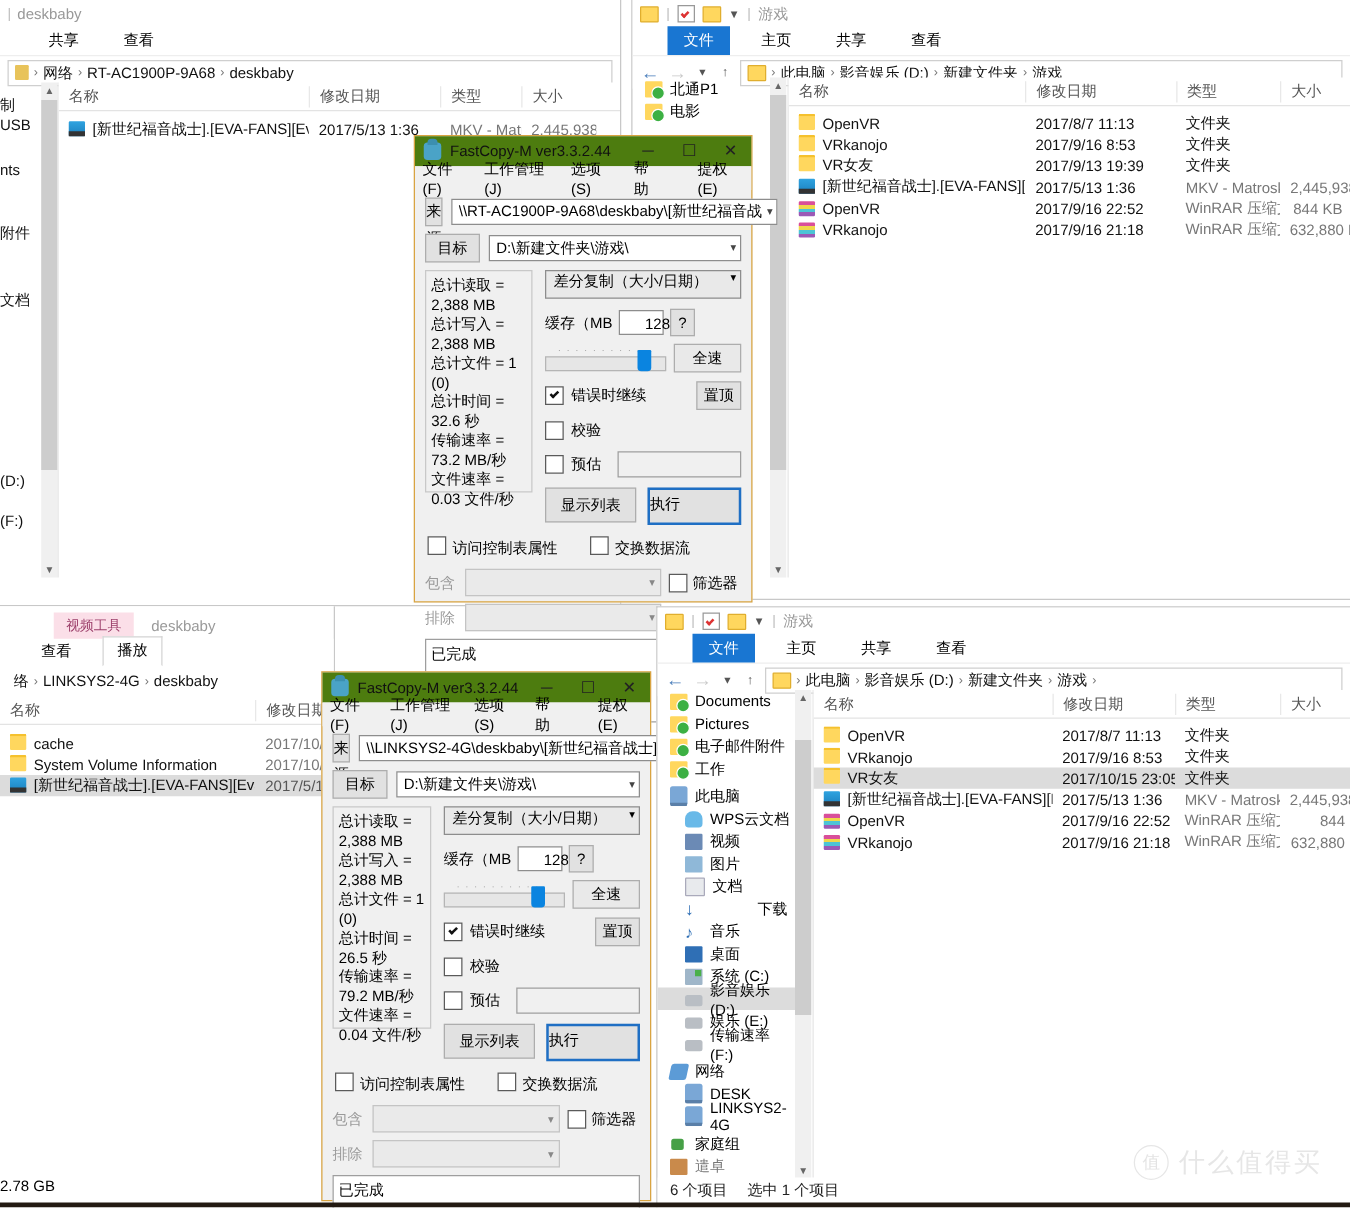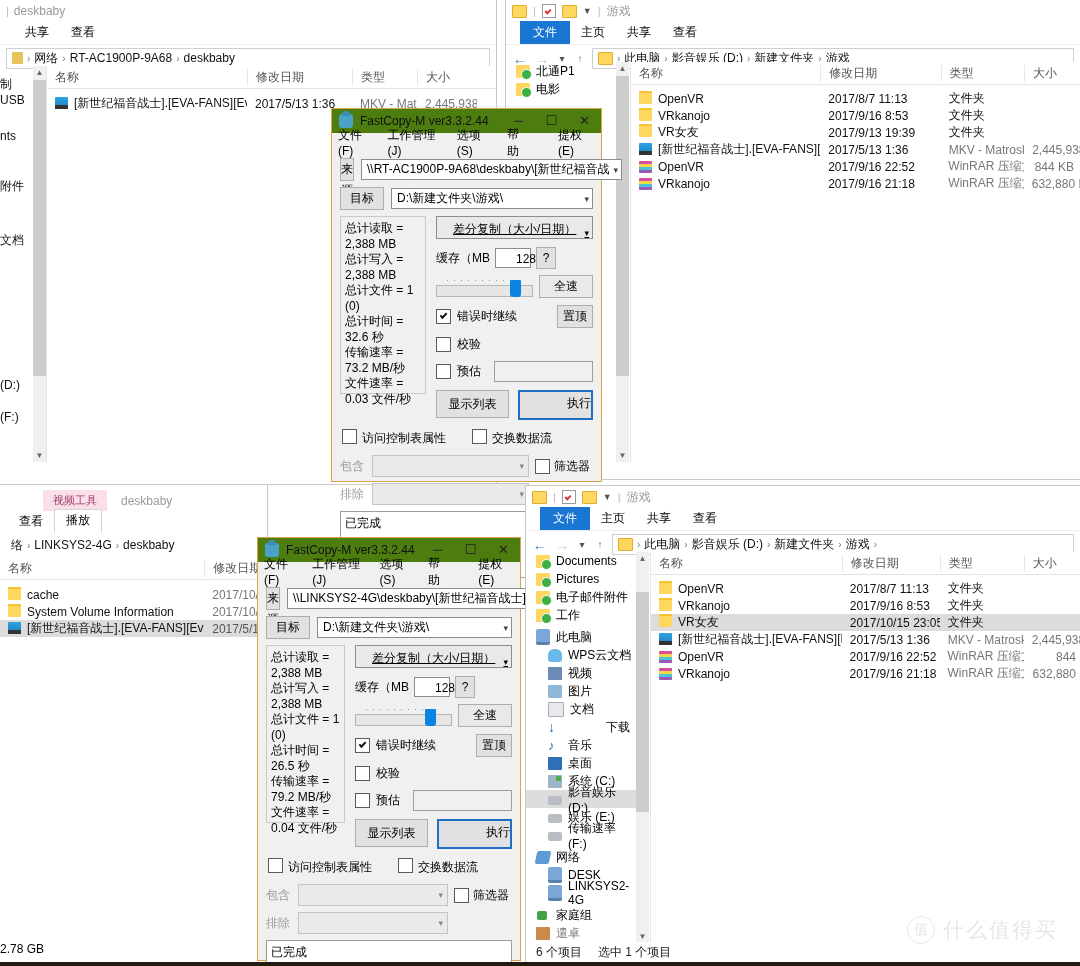--- a/index.html
+++ b/index.html
@@ -1,20 +1,20 @@
 <!DOCTYPE html>
 <html><head>
 <meta charset="utf-8">
 <style>
   html,body{margin:0;padding:0;background:#fff;}
   body{width:1080px;height:966px;position:relative;overflow:hidden;
        font-family:"Liberation Sans","DejaVu Sans",sans-serif;font-size:12px;color:#000;}
   .win{position:absolute;background:#fff;box-sizing:border-box;overflow:hidden;}
   .ribbon-tabs{display:flex;align-items:flex-end;height:22px;background:#fff;}
-  .rtab{padding:3px 11px 4px 11px;font-size:12px;color:#000;line-height:15px;}
+  .rtab{padding:3px 11px 4px 11px;font-size:12px;color:#000;line-height:15px;margin-left:14px;}
   .rtab.file{background:#1976d2;color:#fff;font-weight:normal;padding:4px 13px;}
   .rtab.sel{border:1px solid #d4d4d4;border-bottom:1px solid #fff;background:#fff;}
   .titlebar{height:22px;display:flex;align-items:center;padding-left:6px;gap:5px;background:#fff;}
   .tb-title{font-size:12px;color:#333;}
   .tb-title.dim{color:#999;}
   .qicon{width:13px;height:11px;background:#ffd75e;border:1px solid #e0ae2e;border-radius:1px;display:inline-block;}
   .qsep{color:#bbb;font-size:11px;}
   .qcheck{width:12px;height:12px;border:1px solid #999;display:inline-block;position:relative;background:#fff;}
   .qcheck:after{content:"";position:absolute;left:2px;top:4px;width:4px;height:2px;border-left:2px solid #d33;border-bottom:2px solid #d33;transform:rotate(-45deg);}
   .qdrop{font-size:9px;color:#555;}
@@ -75,41 +75,41 @@
   .fc-menu .sp{flex:1;}
   .fc-body{padding:6px 8px 0 8px;}
   .fc-pathrow{display:flex;align-items:center;gap:7px;margin-bottom:6px;}
   .fc-lbl{width:42px;height:21px;border:1px solid #adadad;background:#e1e1e1;text-align:center;line-height:21px;font-size:12px;}
   .fc-inp{flex:1;height:21px;border:1px solid #8d8d8d;background:#fff;display:flex;align-items:center;padding:0 3px 0 5px;font-size:12px;box-sizing:border-box;}
   .fc-inp .txt{flex:1;white-space:nowrap;overflow:hidden;}
   .fc-inp .ar{font-size:9px;color:#444;padding-left:4px;}
   .fc-cols{display:flex;gap:10px;}
   .fc-stats{width:148px;height:178px;border:1px solid #c8c8c8;background:#f0f0f0;padding:4px 0 0 4px;box-sizing:border-box;font-size:12px;line-height:15.5px;}
   .fc-right{flex:1;}
-  .fc-sel{height:21px;border:1px solid #8d8d8d;background:#e9e9e9;display:flex;align-items:flex-end;padding:0 3px 0 16px;font-size:12px;margin-bottom:8px;text-decoration:underline;}
+  .fc-sel{height:21px;border:1px solid #8d8d8d;background:#e9e9e9;display:flex;align-items:flex-start;padding:0 3px 0 6px;font-size:12px;margin-bottom:8px;}
   .fc-sel .txt{flex:1;}
   .fc-cacherow{display:flex;align-items:center;gap:5px;margin-bottom:6px;}
   .fc-cachelbl{font-size:12px;}
   .fc-cacheinp{width:36px;height:20px;border:1px solid #8d8d8d;background:#fff;font-size:12px;padding-left:20px;line-height:20px;box-sizing:border-box;}
   .fc-q{width:18px;height:20px;border:1px solid #adadad;background:#e1e1e1;text-align:center;line-height:20px;font-size:12px;}
   .fc-sliderow{display:flex;align-items:center;gap:8px;margin-bottom:7px;}
   .fc-slider{flex:1;position:relative;height:18px;}
   .fc-track{position:absolute;left:0;top:7px;width:100%;height:10px;border:1px solid #b5b5b5;background:#e6e6e6;}
   .fc-ticks{position:absolute;left:8px;top:0;width:70%;height:5px;
             background-image:radial-gradient(#999 0.5px,transparent 0.6px);background-size:7px 5px;}
   .fc-knob{position:absolute;top:2px;width:11px;height:17px;background:#0a84e0;border-radius:1px 1px 3px 3px;}
   .fc-full{width:52px;height:21px;border:1px solid #adadad;background:#e9e9e9;text-align:center;line-height:21px;font-size:12px;}
   .fc-ckrow{display:flex;align-items:center;margin-bottom:8px;gap:6px;}
   .ck{width:13px;height:13px;border:1px solid #5a5a5a;background:#fff;display:inline-block;position:relative;flex:none;}
   .ck.on:after{content:"";position:absolute;left:3px;top:3px;width:5px;height:2px;border-left:2px solid #111;border-bottom:2px solid #111;transform:rotate(-45deg);}
   .fc-top{width:34px;height:21px;border:1px solid #adadad;background:#e1e1e1;text-align:center;line-height:21px;font-size:12px;margin-left:auto;}
   .fc-estinp{flex:1;height:19px;border:1px solid #9e9e9e;background:#f0f0f0;margin-left:7px;}
   .fc-actions{display:flex;gap:9px;justify-content:flex-end;margin-top:7px;}
   .fc-list{width:71px;height:26px;border:1px solid #adadad;background:#e1e1e1;text-align:center;line-height:26px;font-size:12px;}
-  .fc-exec{width:71px;height:26px;border:2px solid #1f6fc4;background:#e1e1e1;text-align:right;line-height:23px;font-size:12px;}
+  .fc-exec{width:71px;height:26px;border:2px solid #1f6fc4;background:#e1e1e1;text-align:left;line-height:23px;font-size:12px;}
   .fc-ck2{display:flex;gap:26px;margin:9px 0 8px 2px;font-size:12px;}
   .fc-ck2 span.l{margin-left:5px;}
   .fc-fltrow{display:flex;align-items:center;gap:6px;margin-bottom:6px;}
   .fc-fltlbl{width:26px;color:#9a9a9a;font-size:12px;}
   .fc-fltinp{flex:1;height:20px;border:1px solid #c4c4c4;background:#eaeaea;display:flex;align-items:center;justify-content:flex-end;padding-right:4px;}
   .fc-fltinp .ar{font-size:9px;color:#888;}
   .fc-fltck{display:flex;align-items:center;gap:4px;font-size:12px;width:58px;}
   .fc-log{height:62px;border:1px solid #9e9e9e;background:#fff;margin-top:3px;font-size:12px;padding:3px 0 0 4px;}
   .wm{position:absolute;right:22px;bottom:22px;display:flex;align-items:center;gap:8px;opacity:.45;}
   .wm-c{width:26px;height:26px;border:1.5px solid #c9c9c9;border-radius:50%;color:#c2c2c2;font-size:14px;text-align:center;line-height:24px;}

